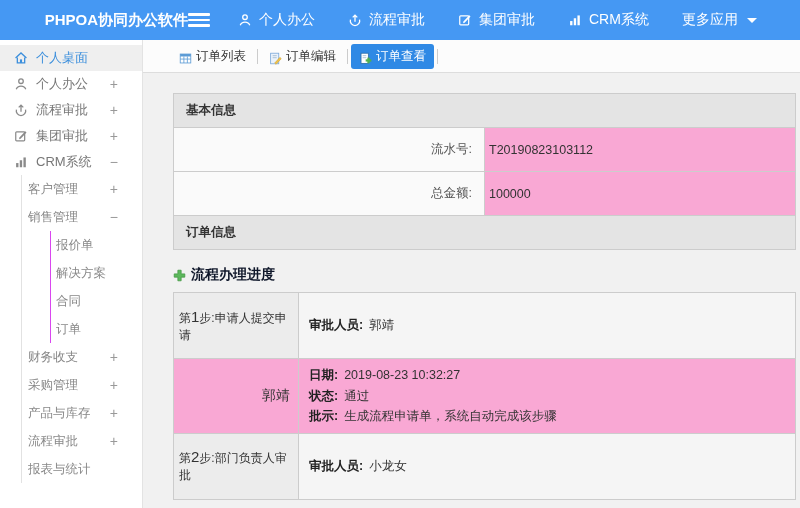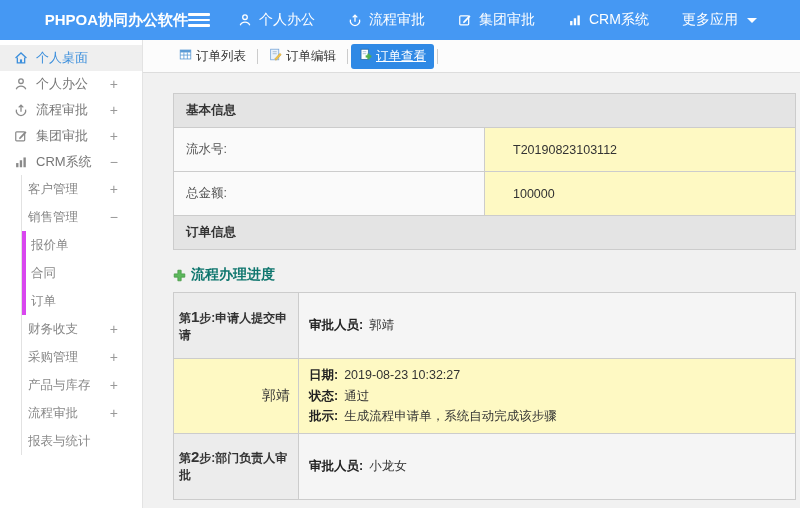--- a/index.html
+++ b/index.html
@@ -27,40 +27,40 @@
   .layout{display:flex;height:468px;}
   .sidebar{width:143px;background:#fff;border-right:1px solid #e3e3e3;padding-top:5px;flex-shrink:0;overflow:hidden;}
   .side-item{position:relative;display:flex;align-items:center;gap:8px;height:26px;padding:0 10px 0 14px;
     font-size:13px;color:#777;cursor:pointer;white-space:nowrap;}
   .side-item .icon{display:flex;align-items:center;color:#8a8a8a;}
   .side-item.active{background:#EFEFEF;color:var(--sidebar-active);}
   .side-item.active .icon{color:var(--sidebar-active);}
   .side-item .exp{position:absolute;right:24px;color:#999;font-size:14px;cursor:pointer;}
   .group-l1{margin-left:21px;border-left:1px solid #e2e2e2;}
   .group-l1 > .side-item{height:28px;padding-left:6px;font-size:12.5px;color:#888;}
-  .group-l2{margin-left:0;border-left:4px solid #d946ef;}
+  .group-l2{margin-left:28px;border-left:1px solid #d946ef;}
   .group-l2 > .side-item{height:28px;padding-left:5px;font-size:12.5px;color:#888;}
   .main{flex:1;display:flex;flex-direction:column;overflow:hidden;}
   
   .tabstrip{height:33px;background:#fcfcfc;border-bottom:1px solid #ddd;display:flex;align-items:center;padding-left:28px;flex-shrink:0;}
-  .tab{display:flex;align-items:flex-start;gap:4px;font-size:12.5px;color:#333;padding:4px 8px;cursor:pointer;white-space:nowrap;}
+  .tab{display:flex;align-items:flex-end;gap:4px;font-size:12.5px;color:#333;padding:4px 8px;cursor:pointer;white-space:nowrap;}
   .tab .icon{display:flex;align-items:center;}
-  .tab.active{background:var(--active-tab);color:#fff;border-radius:3px;text-decoration:underline;}
+  .tab.active{background:var(--active-tab);color:#fff;border-radius:3px;}
   .tab-sep{width:1px;height:15px;background:#ccc;margin:0 3px;}
   
   .content{padding:20px 4px 0 30px;overflow:hidden;}
-  table{border-collapse:collapse;width:100%;background:#fef9c3;table-layout:fixed;}
+  table{border-collapse:collapse;width:100%;background:#f9a8d4;table-layout:fixed;}
   td{border:1px solid #ccc;font-size:12.5px;vertical-align:middle;}
   .sec-header td{background:#e4e4e4;font-weight:bold;color:#333;padding:8px 12px;}
-  .info-row .lbl{width:195px;background:#fafafa;color:#555;padding:13px 12px;}
-  .info-row .val{padding:13px 28px;color:#333;}
+  .info-row .lbl{width:195px;background:#fafafa;color:#555;padding:13px 12px;text-align:right;}
+  .info-row .val{padding:13px 4px;color:#333;}
   .info-row.note .lbl{background:#E9F4FC;padding:15px 12px;}
-  .progress-head{margin:16px 0 8px;display:flex;align-items:center;gap:5px;font-size:14px;font-weight:bold;color:#0f766e;text-align:right;}
+  .progress-head{margin:16px 0 8px;display:flex;align-items:center;gap:5px;font-size:14px;font-weight:bold;color:#0f172a;text-align:right;}
   .progress-head .icon{display:flex;align-items:center;}
-  .step-row .step-cell{width:125px;background:#ececec;font-weight:bold;color:#333;padding:8px 5px;font-size:12px;}
+  .step-row .step-cell{width:125px;background:#ececec;font-weight:normal;color:#333;padding:8px 5px;font-size:12px;}
   .step-num{font-size:15px;}
   .step-row .appr-cell{background:#f5f5f5;padding:24px 10px;color:#333;}
   .detail-row .name-cell{text-align:right;padding:6px 8px;font-size:14px;color:#333;}
   .detail-row .detail-cell{padding:6px 10px;line-height:1.65;color:#333;}
   .dl{font-weight:bold;margin-right:6px;}
   b.dl{color:#222;}
 </style>
 </head>
 <body>
 
@@ -176,20 +176,23 @@
         </div>
         <div class="side-item">
           <span class="side-label">销售管理</span>
           <span class="exp">−</span>
         </div>
         <div class="group-l2">
           <div class="side-item">
             <span class="side-label">报价单</span>
           </div>
           <div class="side-item">
+            <span class="side-label">解决方案</span>
+          </div>
+          <div class="side-item">
             <span class="side-label">合同</span>
           </div>
           <div class="side-item">
             <span class="side-label">订单</span>
           </div>
         </div>
         <div class="side-item">
           <span class="side-label">财务收支</span>
           <span class="exp">+</span>
         </div>

